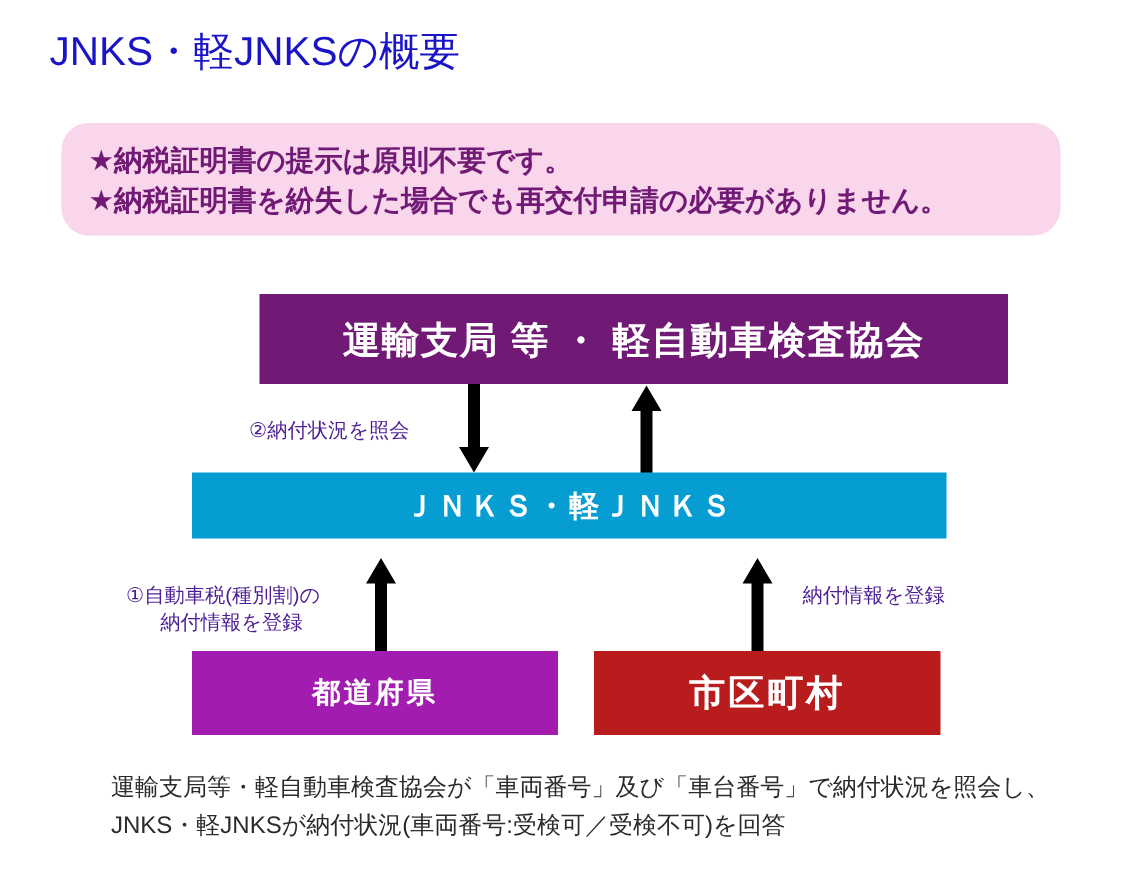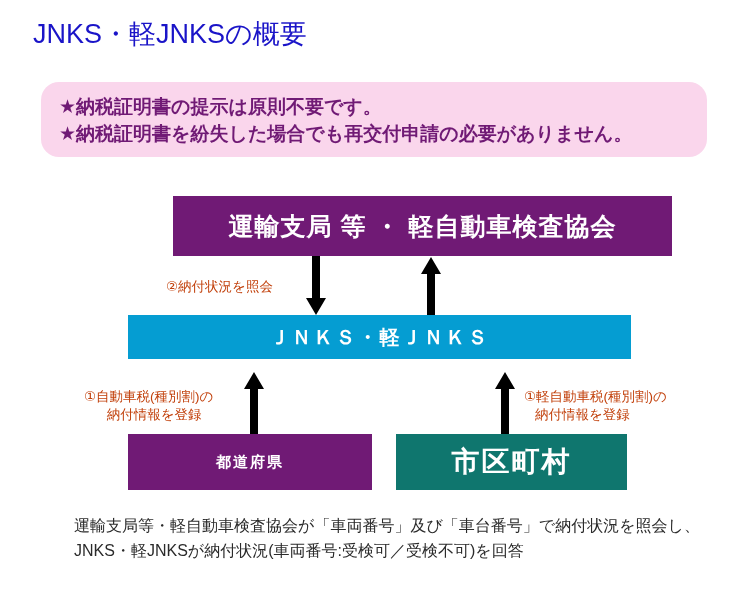--- a/index.html
+++ b/index.html
@@ -91,32 +91,32 @@
     background: #059dd2;
     font-size: 20px;
     letter-spacing: 2px;
   }
 
   .box-orange {
     left: 128px;
     top: 434px;
     width: 244px;
     height: 56px;
-    background: #701a75;
-    font-size: 15px;
+    background: #a21caf;
+    font-size: 19px;
     letter-spacing: 2px;
   }
 
   .box-purple {
     left: 396px;
     top: 434px;
     width: 231px;
     height: 56px;
-    background: #0f766e;
-    font-size: 28px;
+    background: #b91c1c;
+    font-size: 24px;
     letter-spacing: 2px;
   }
 
   
   .arrow {
     position: absolute;
   }
 
   .arrow-down-inquiry {
     left: 305px;
@@ -140,21 +140,21 @@
     left: 494px;
     top: 371px;
     width: 22px;
     height: 64px;
   }
 
   
   .arrow-label {
     position: absolute;
     font-size: 13.5px;
-    color: #c2410c;
+    color: #4c1d95;
     white-space: nowrap;
     line-height: 1.32;
   }
 
   .label-inquiry {
     left: 166px;
     top: 278px;
   }
   .label-answer {
     left: 449px;
@@ -220,21 +220,20 @@
   </svg>
   <div class="arrow-label label-pref">
     <span class="l1">①自動車税(種別割)の</span>
     <span class="l2">納付情報を登録</span>
   </div>
 
   <svg class="arrow arrow-up-city" viewBox="0 0 22 64" preserveAspectRatio="none">
     <polygon points="11,1 21,18 15,18 15,64 7,64 7,18 1,18" fill="#000000"></polygon>
   </svg>
   <div class="arrow-label label-city">
-    <span class="l1">①軽自動車税(種別割)の</span>
     <span class="l2">納付情報を登録</span>
   </div>
 
   <div class="box box-orange">
     <span>都道府県</span>
   </div>
 
   <div class="box box-purple">
     <span>市区町村</span>
   </div>

